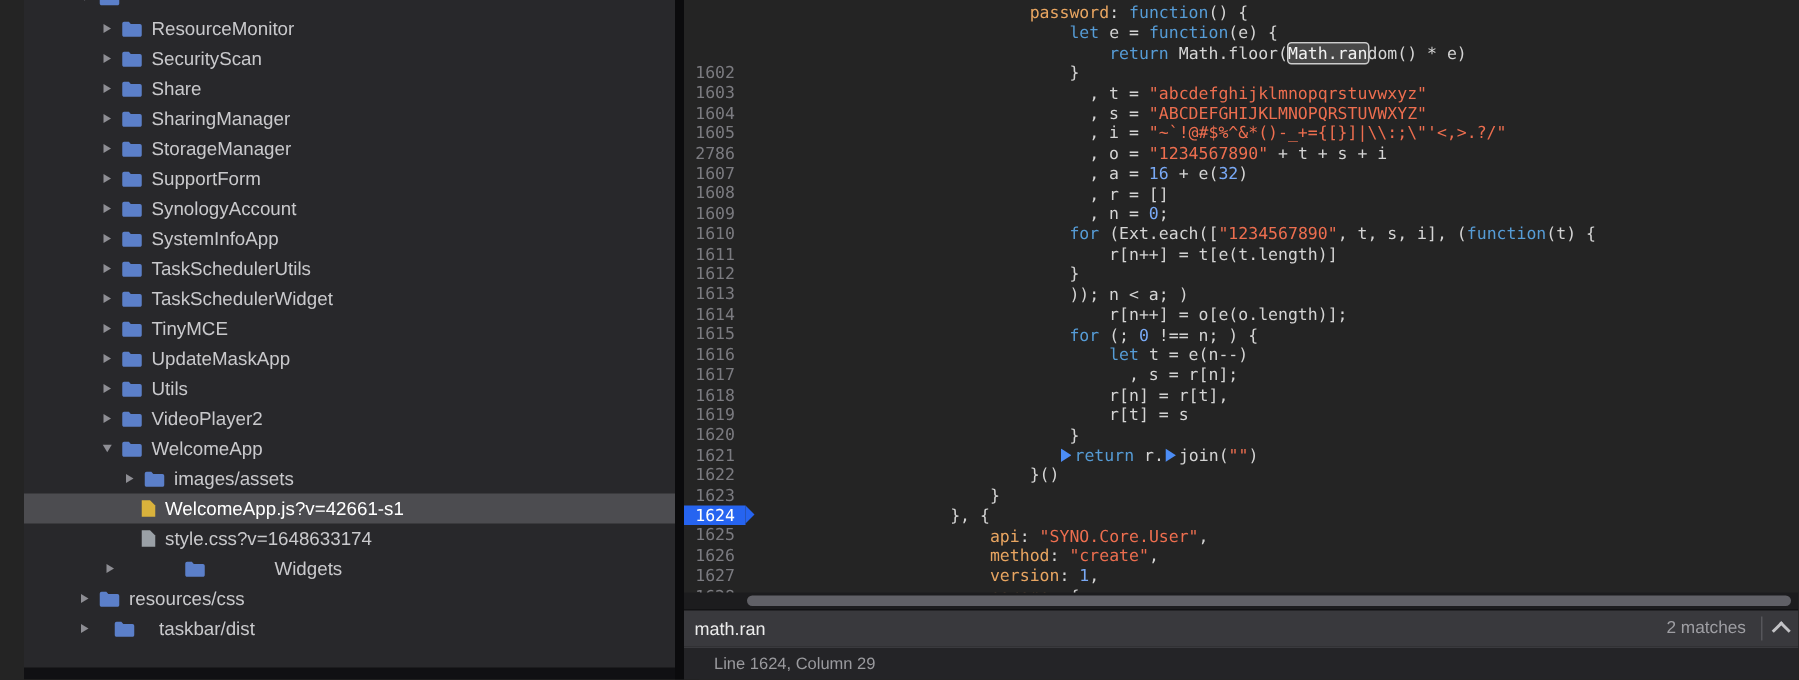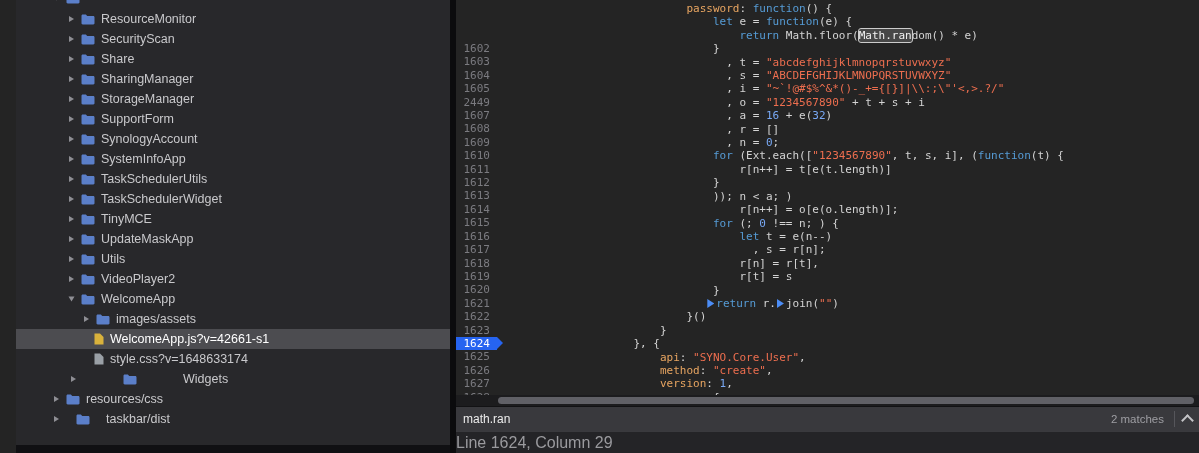--- a/index.html
+++ b/index.html
@@ -54,21 +54,21 @@
   .find-input{flex:1;height:100%;display:flex;align-items:center;padding-left:7px;color:#ececec;font-size:12px;}
   .matches{color:#9e9ea3;font-size:11.5px;padding:0 10px;flex:none;}
   .find-sep{width:1px;height:16px;background:#56565b;flex:none;}
   .find-prev{width:24px;height:100%;display:flex;align-items:center;justify-content:center;
              background:none;border:none;padding:0;cursor:default;flex:none;}
   .chev-up{display:block;width:7px;height:7px;border-top:2px solid #c3c3c6;border-left:2px solid #c3c3c6;
            transform:rotate(45deg);margin-top:3px;}
 
   
   .status-bar{position:absolute;left:0;right:0;top:431px;height:22px;background:#242427;
-              border-top:1px solid #3a3a3e;color:#9a9a9e;font-size:16px;display:flex;align-items:center;padding-left:0;}
+              border-top:1px solid #3a3a3e;color:#9a9a9e;font-size:11px;display:flex;align-items:center;padding-left:20px;}
 </style>
 </head>
 <body>
 
 <div class="app">
 
   <div class="left-panel">
     <div class="tree">
       <div class="tree-row partial" style="padding-left:34px;">
         <span class="arrow open">
@@ -316,21 +316,21 @@
   <div class="divider"></div>
 
   <div class="code-panel">
     <div class="code-view">
       <div class="code-inner">
         <div class="gutter">
             <div class="gut">1602</div>
             <div class="gut">1603</div>
             <div class="gut">1604</div>
             <div class="gut">1605</div>
-            <div class="gut">2449</div>
+            <div class="gut">2786</div>
             <div class="gut">1607</div>
             <div class="gut">1608</div>
             <div class="gut">1609</div>
             <div class="gut">1610</div>
             <div class="gut">1611</div>
             <div class="gut">1612</div>
             <div class="gut">1613</div>
             <div class="gut">1614</div>
             <div class="gut">1615</div>
             <div class="gut">1616</div>

